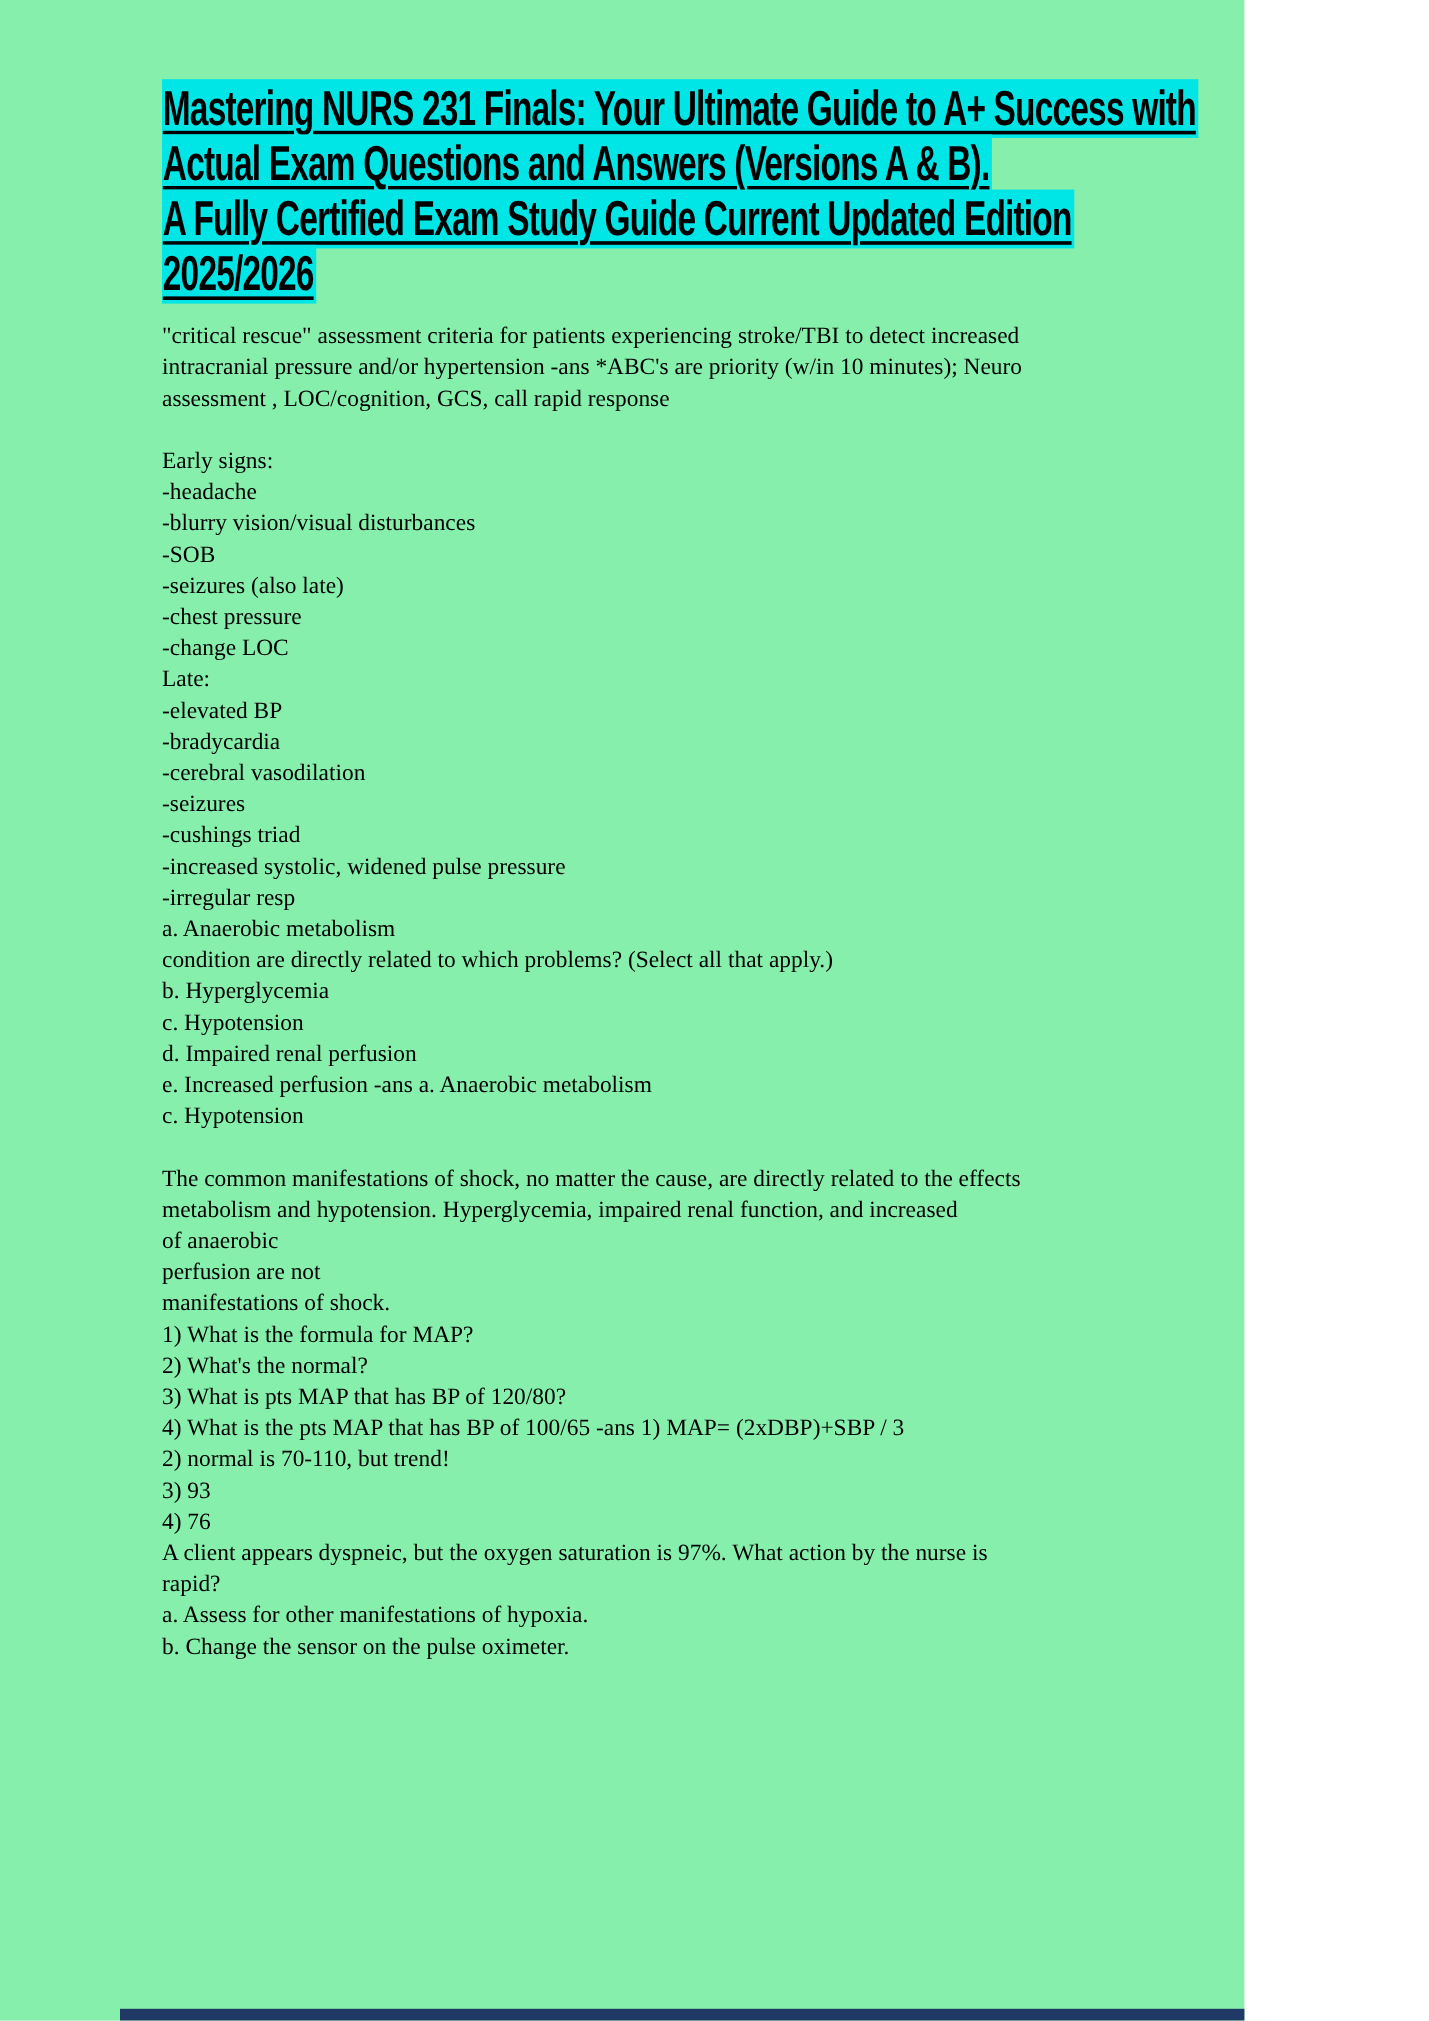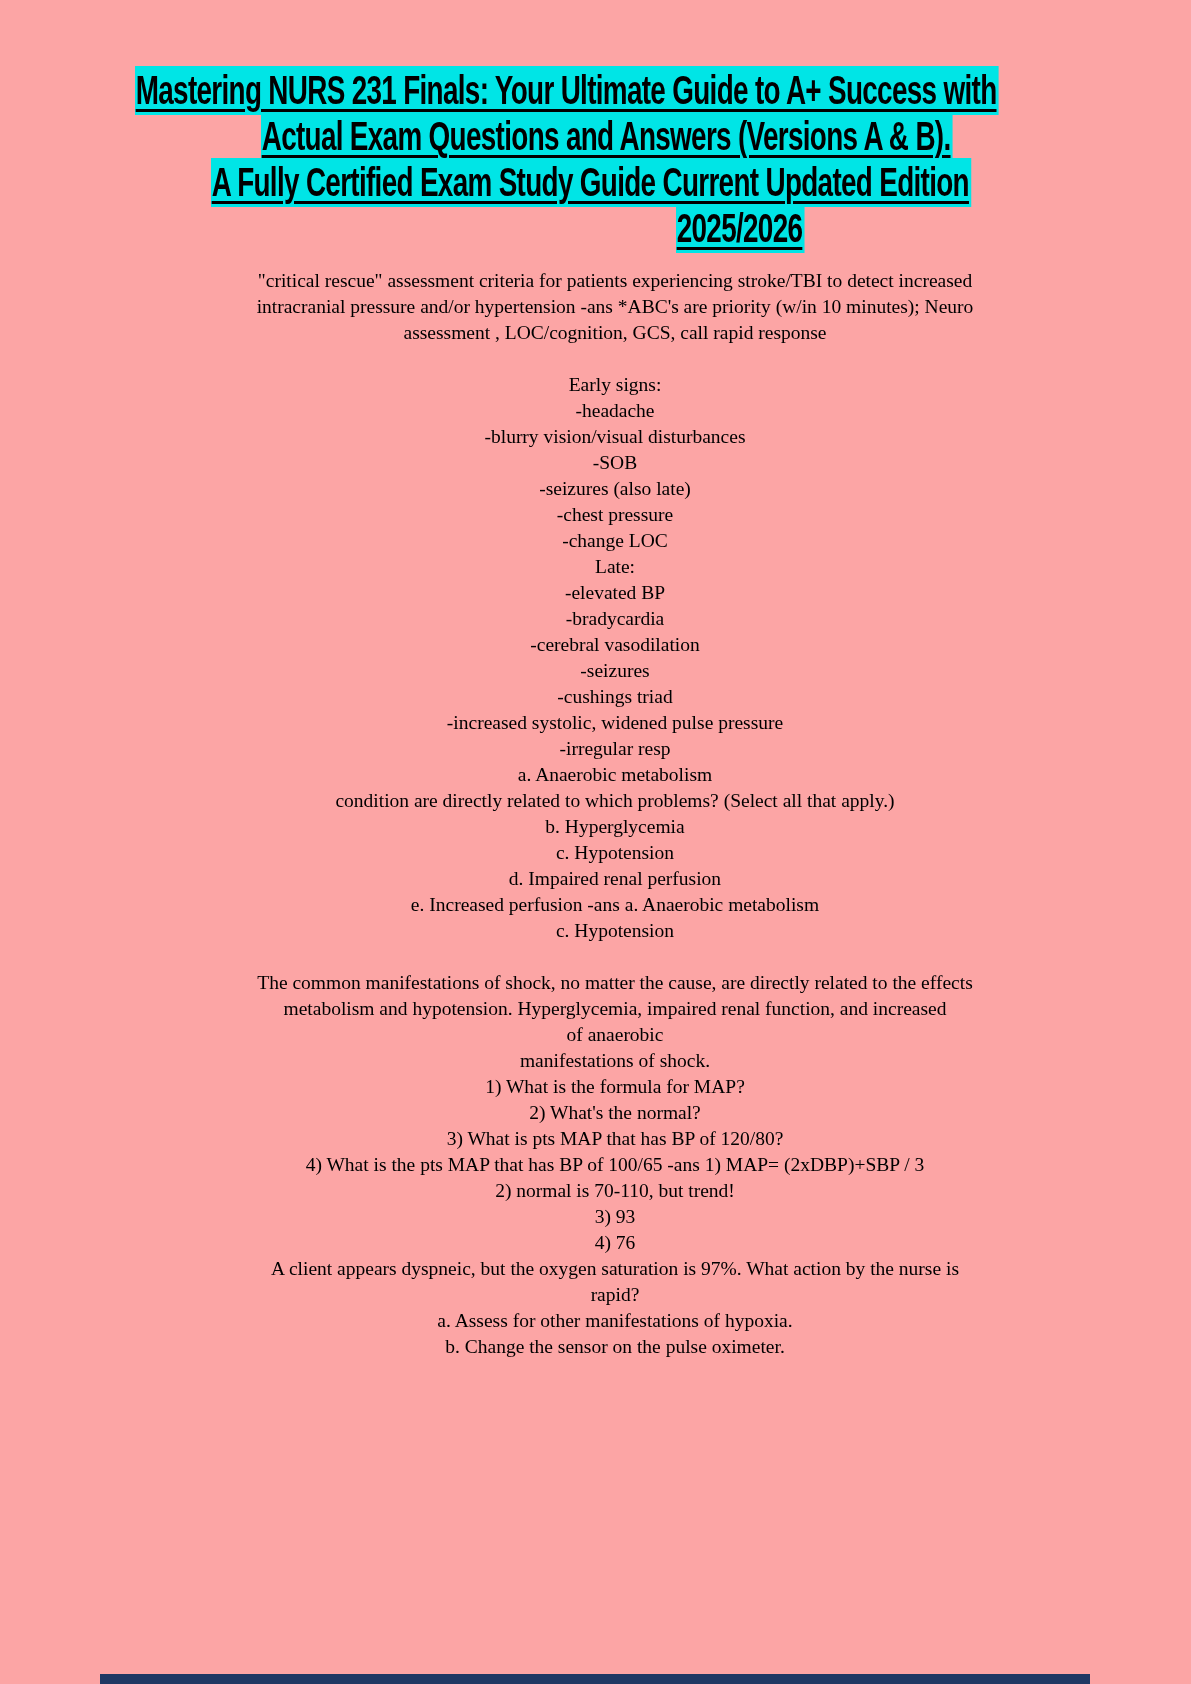--- a/index.html
+++ b/index.html
@@ -1,24 +1,23 @@
 <!DOCTYPE html>
 <html style="--hl: #00e5e6; --bar: #1f3864;"><head>
 <meta charset="utf-8">
 <style>
   html, body { margin: 0; padding: 0; background: #ffffff; }
   .page {
     position: relative;
-    width: 1191px;
+    width: 1037px;
     height: 1684px;
-    background: #fca5a5;
+    background: #86efac;
     overflow: hidden;
     font-family: "Liberation Serif", serif;
     color: #000000;
-    text-align: center;
   }
   .title-block {
     position: absolute;
     left: 135px;
     top: 66px;
   }
   .title-line {
     height: 46px;
     line-height: 46px;
     white-space: nowrap;
@@ -94,20 +93,21 @@
       <div class="body-line">condition are directly related to which problems? (Select all that apply.)</div>
       <div class="body-line">b. Hyperglycemia</div>
       <div class="body-line">c. Hypotension</div>
       <div class="body-line">d. Impaired renal perfusion</div>
       <div class="body-line">e. Increased perfusion -ans a. Anaerobic metabolism</div>
       <div class="body-line">c. Hypotension</div>
       <div class="body-line">&nbsp;</div>
       <div class="body-line">The common manifestations of shock, no matter the cause, are directly related to the effects</div>
       <div class="body-line">metabolism and hypotension. Hyperglycemia, impaired renal function, and increased</div>
       <div class="body-line">of anaerobic</div>
+      <div class="body-line">perfusion are not</div>
       <div class="body-line">manifestations of shock.</div>
       <div class="body-line">1) What is the formula for MAP?</div>
       <div class="body-line">2) What's the normal?</div>
       <div class="body-line">3) What is pts MAP that has BP of 120/80?</div>
       <div class="body-line">4) What is the pts MAP that has BP of 100/65 -ans 1) MAP= (2xDBP)+SBP / 3</div>
       <div class="body-line">2) normal is 70-110, but trend!</div>
       <div class="body-line">3) 93</div>
       <div class="body-line">4) 76</div>
       <div class="body-line">A client appears dyspneic, but the oxygen saturation is 97%. What action by the nurse is</div>
       <div class="body-line">rapid?</div>

